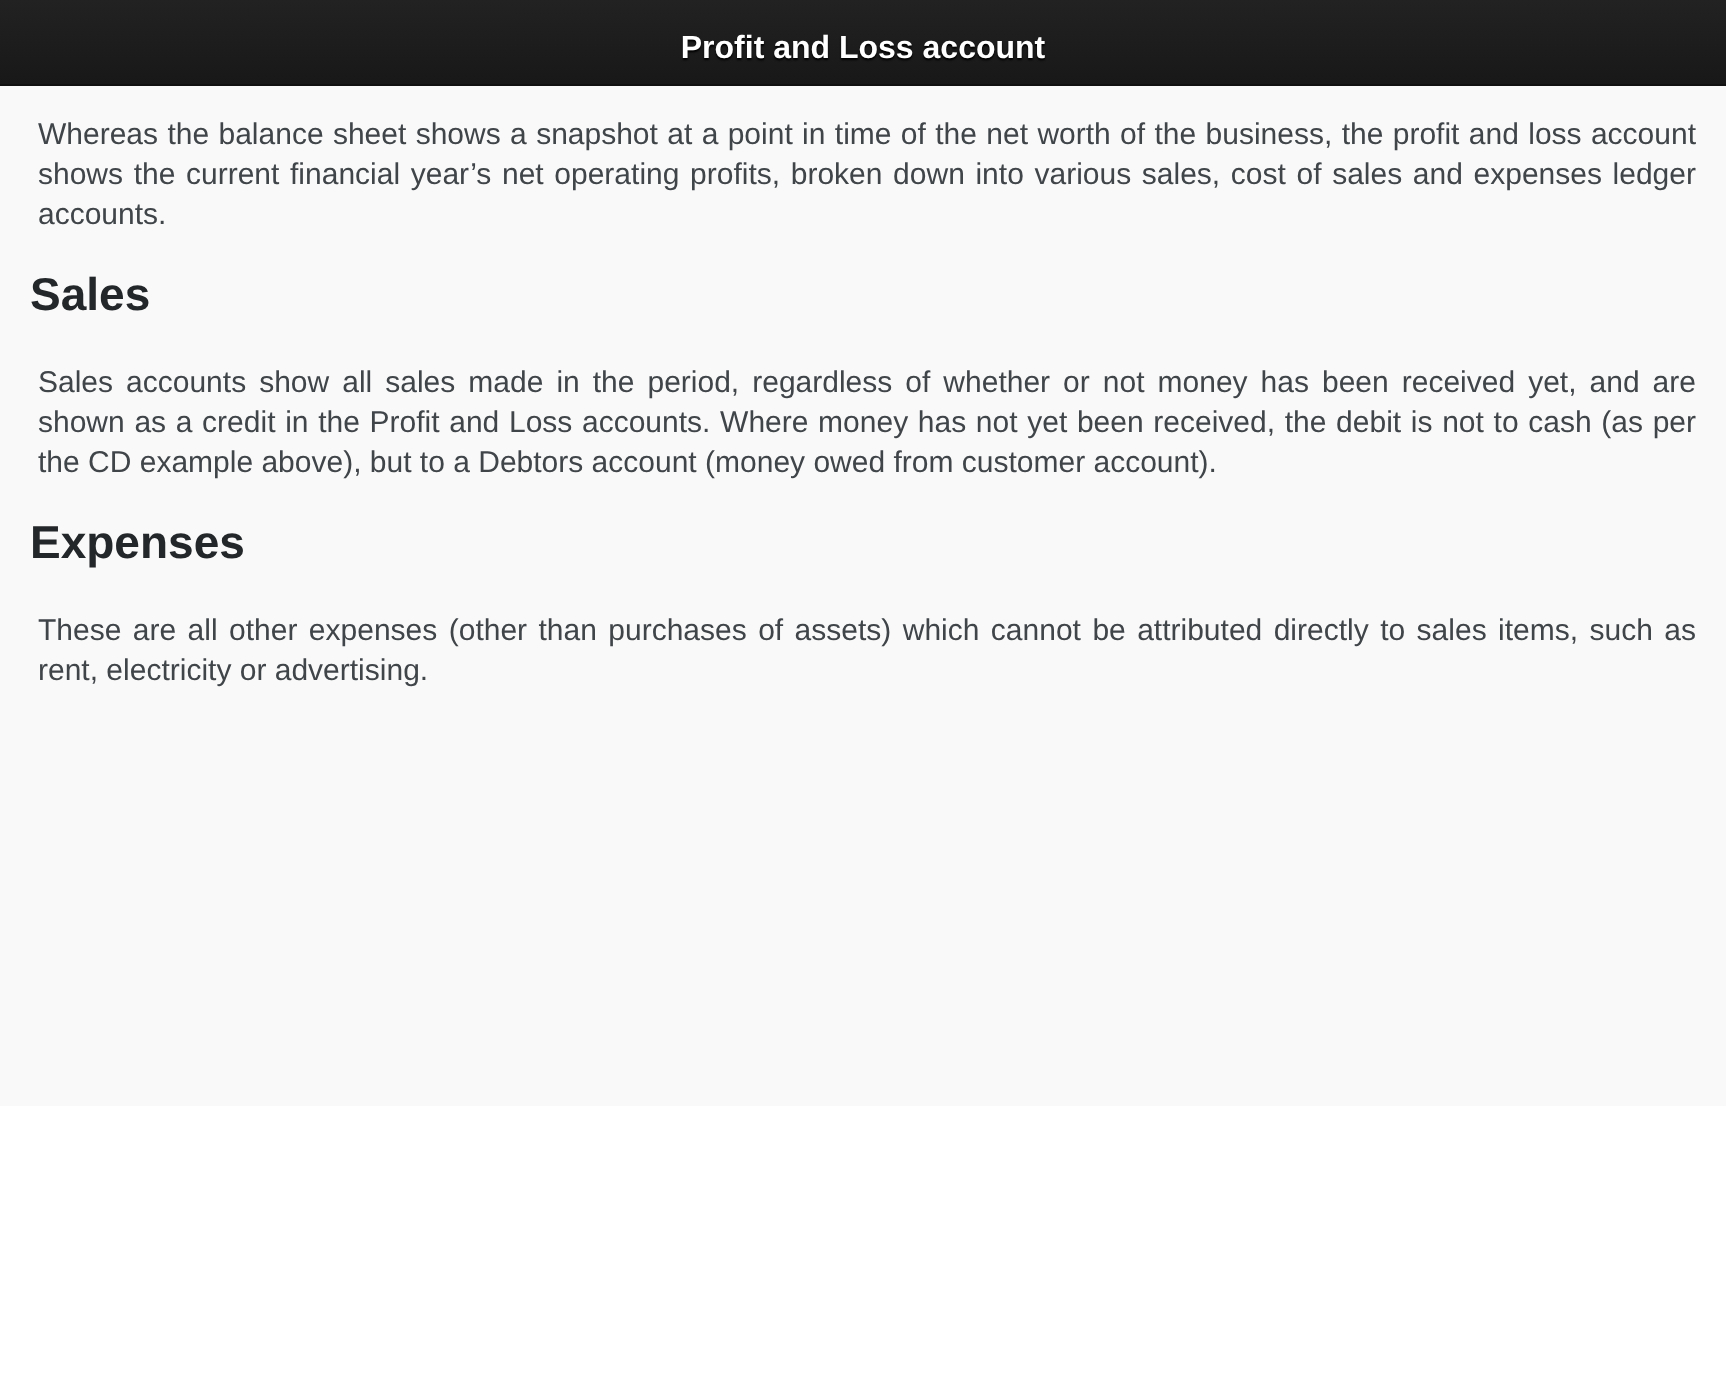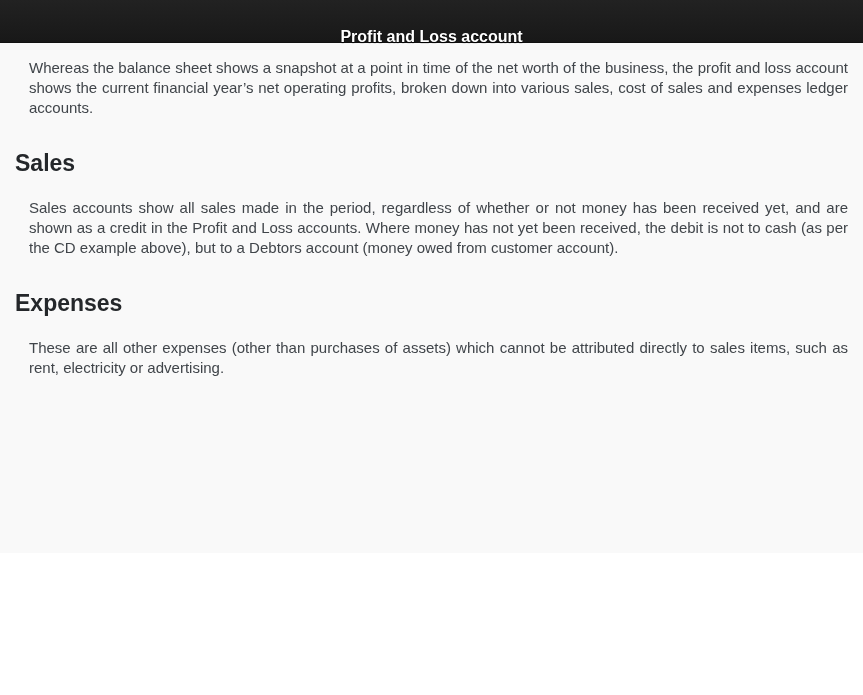--- a/index.html
+++ b/index.html
@@ -27,21 +27,21 @@
     left: 0;
     right: 0;
     top: 0;
     height: 42px;
     line-height: 42px;
     text-align: center;
     color: #ffffff;
     font-size: 16px;
     font-weight: bold;
     text-shadow: 0 1px 1px #000000;
-    margin: 16px;
+    margin: 4px;
     white-space: nowrap;
     overflow: hidden;
   }
   .home-button {
     position: absolute;
     left: 8px;
     top: 5px;
     height: 32px;
     box-sizing: border-box;
     display: flex;
@@ -75,28 +75,28 @@
 
   
   .content {
     box-sizing: border-box;
     min-height: 510px;
     background: #f9f9f9;
     padding: 15px 15px 20px 15px;
     color: #40454a;
   }
   .content p {
-    margin: 0 0 12px 14px;
+    margin: 0 0 12px 4px;
     font-size: 15px;
     line-height: 20px;
     text-align: justify;
     color: #40454a;
   }
   .content h2 {
-    margin: 32px 0 22px 0;
+    margin: 16px 0 22px 0;
     font-size: 23px;
     line-height: 26px;
     font-weight: bold;
     color: #24272a;
     text-align: left;
   }
   .below-page {
     background: #ffffff;
     height: 143px;
   }

